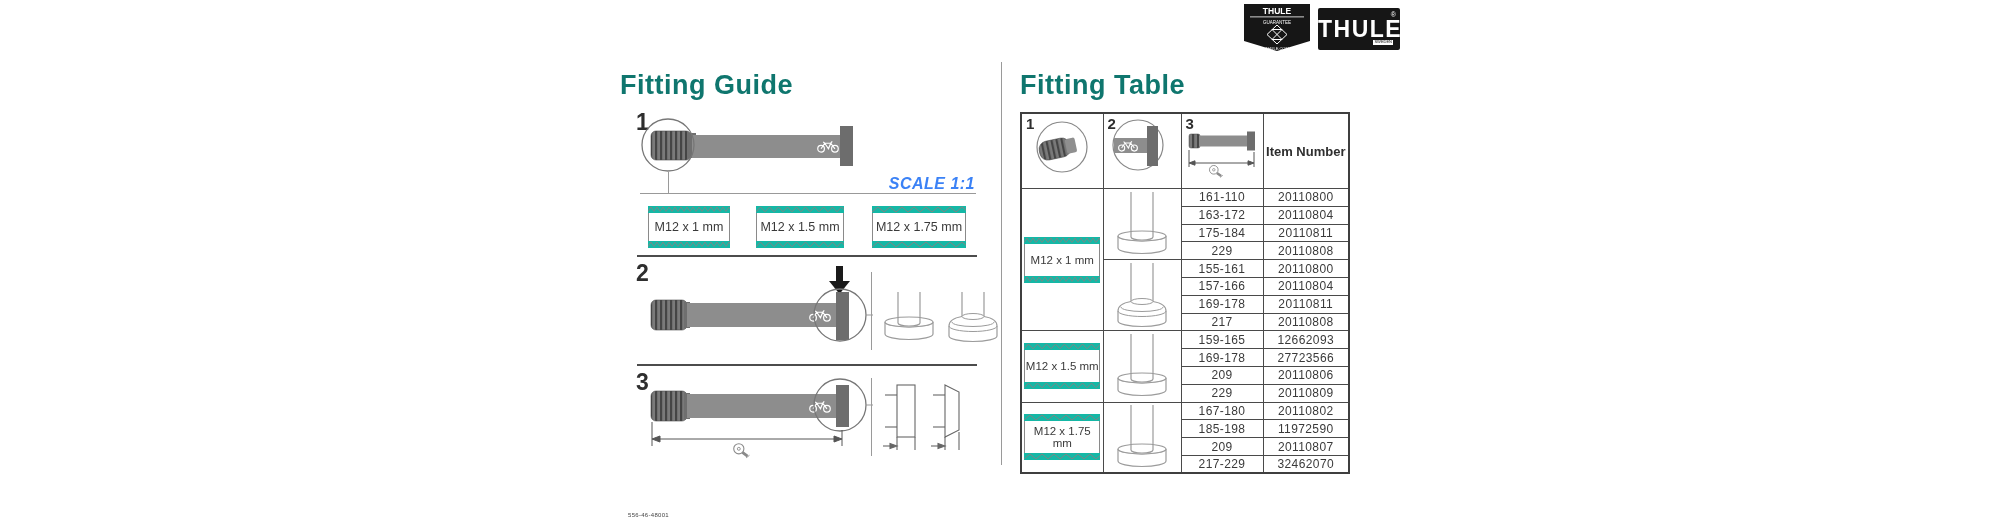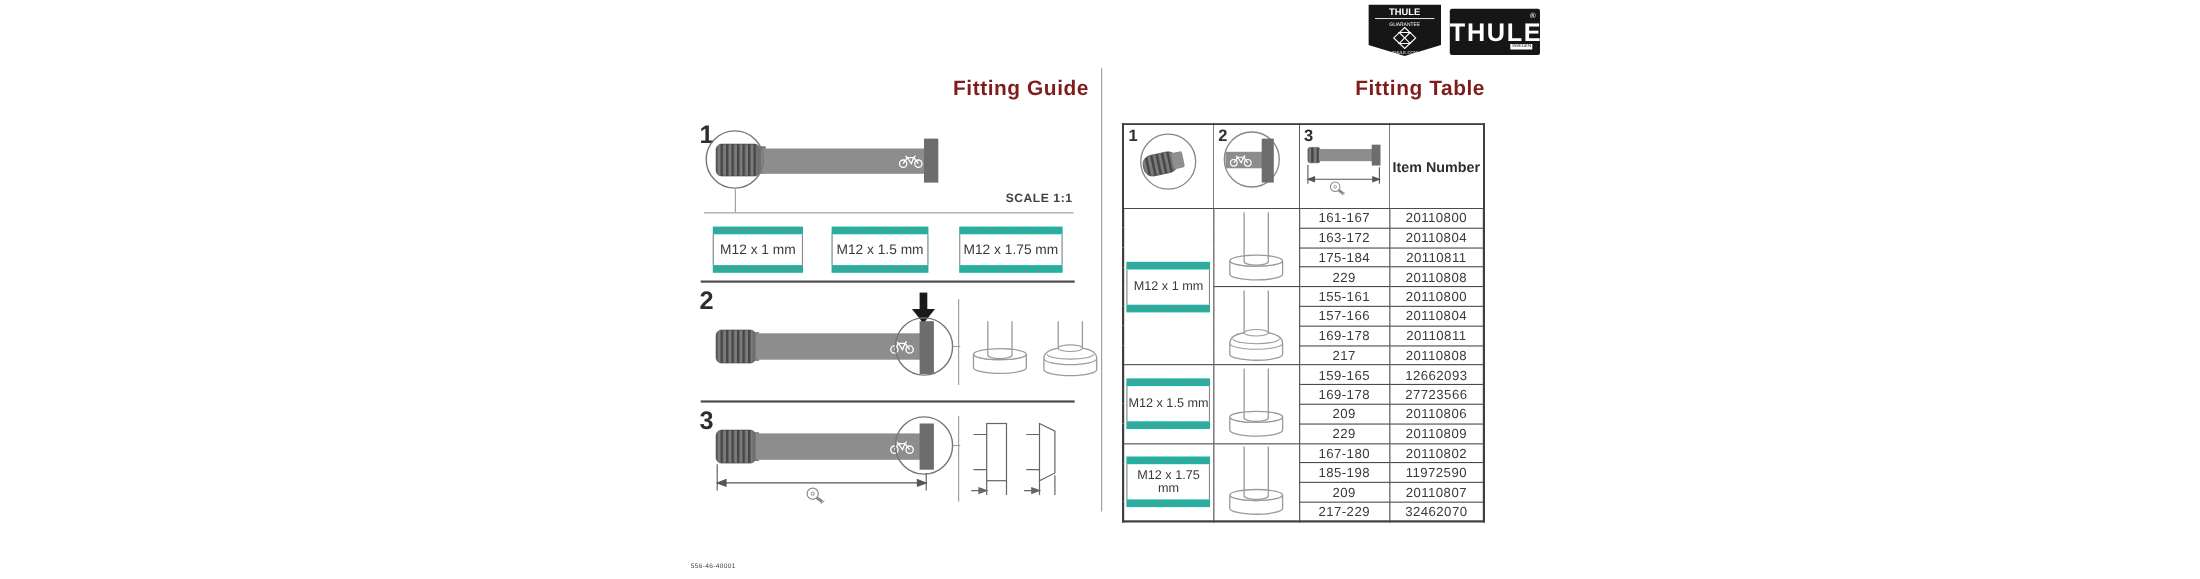--- a/index.html
+++ b/index.html
@@ -1,24 +1,24 @@
 <!DOCTYPE html>
 <html><head>
 <meta charset="utf-8">
 <style>
   html,body{margin:0;padding:0;background:#fff;}
   #canvas{position:relative;width:1732px;height:526px;background:#ffffff;overflow:hidden;
           font-family:"Liberation Sans",sans-serif;color:#333;}
   .abs{position:absolute;}
-  .title{font-size:19px;font-weight:bold;color:#7f1d1d;text-align:right;letter-spacing:0.5px;}
+  .title{font-size:27px;font-weight:bold;color:#0f766e;text-align:left;letter-spacing:0.5px;}
   .stepnum{font-size:23px;font-weight:bold;color:#2e2e2e;line-height:1;}
   .hline{background:#999;height:1px;}
   .sep{background:#4c4c4c;height:2px;}
   .vline{background:#9a9a9a;width:1px;}
-  .scale-label{font-size:11px;font-weight:bold;color:#404040;text-align:right;letter-spacing:0.5px;}
+  .scale-label{font-size:16px;font-weight:bold;color:#3b82f6;text-align:right;letter-spacing:0.5px;font-style:italic;}
   
   .zbox{display:flex;flex-direction:column;background:#14b8a6;}
   .zz{display:block;}
   .zlabel{flex:1;display:flex;align-items:center;justify-content:center;
           border-left:1px solid #8a8a8a;border-right:1px solid #8a8a8a;
           font-size:12.5px;color:#3a3a3a;background:#fff;}
   .guide-zbox{height:42px;}
   .tz .zlabel{font-size:11.5px;}
   
   #fit-table{position:absolute;left:1020px;top:112px;border-collapse:collapse;table-layout:fixed;
@@ -280,21 +280,21 @@
               </svg>
            </div>
           </td>
           <td rowspan="4" class="washer-cell">
             <svg width="76" height="68" viewBox="0 0 76 68">
     <path d="M14,46 L14,58 A24,5.5 0 0 0 62,58 L62,46 A24,5 0 0 1 14,46 Z" fill="#fff" stroke="#9b9b9b" stroke-width="1.2"></path>
     <ellipse cx="38" cy="46" rx="24" ry="5" fill="#fff" stroke="#9b9b9b" stroke-width="1.2"></ellipse>
     <path d="M27,2 L27,47 A11,3 0 0 0 49,47 L49,2" fill="none" stroke="#9b9b9b" stroke-width="1.2"></path>
   </svg>
           </td>
-          <td class="len-cell">161-167</td>
+          <td class="len-cell">161-110</td>
           <td class="item-cell">20110800</td>
         </tr>
         <tr style="height: 17.8px;">
           <td class="len-cell">163-172</td>
           <td class="item-cell">20110804</td>
         </tr>
         <tr style="height: 17.8px;">
           <td class="len-cell">175-184</td>
           <td class="item-cell">20110811</td>
         </tr>

